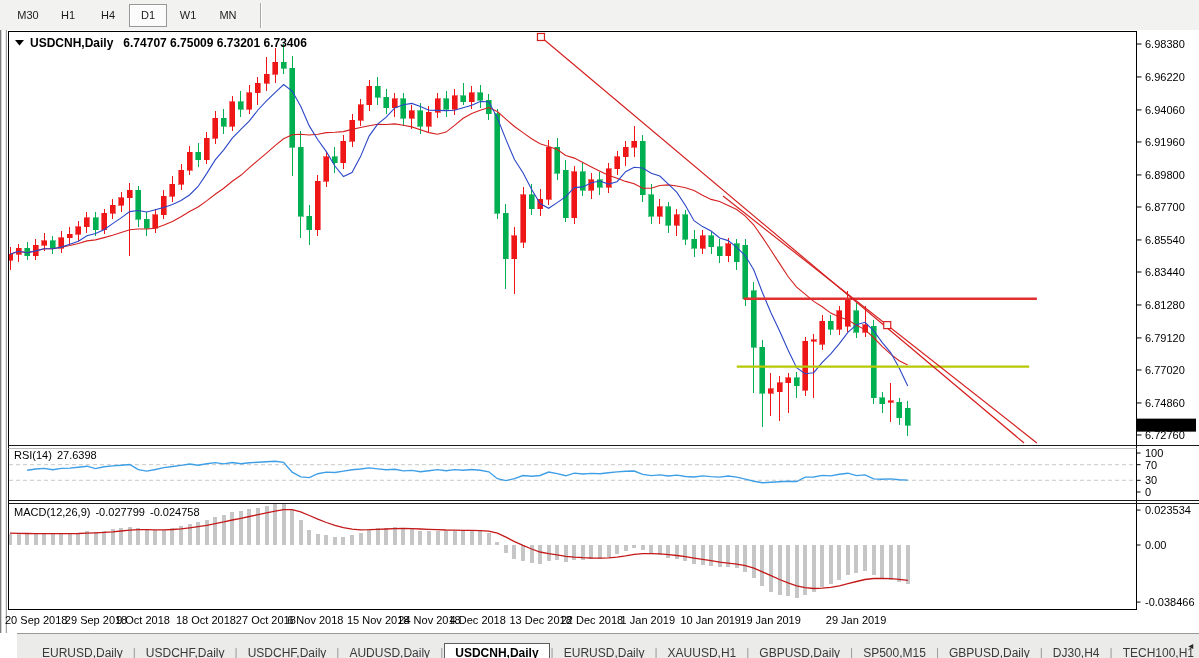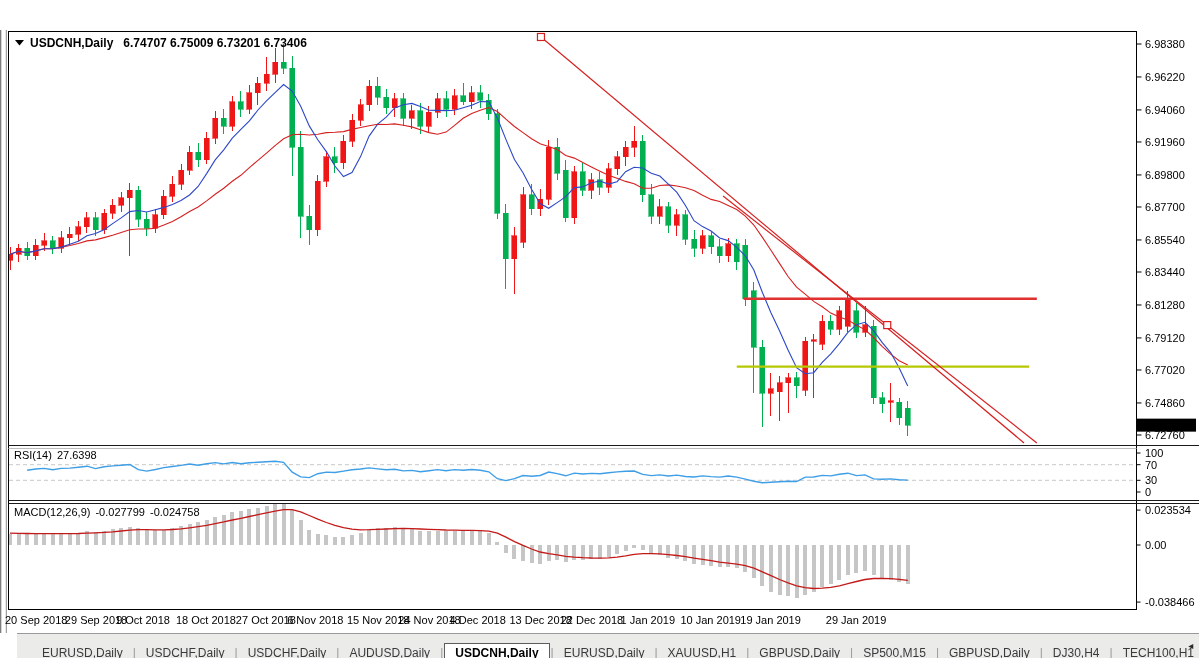--- a/index.html
+++ b/index.html
@@ -26,20 +26,29 @@
               font-weight:bold;color:#000;padding:2px 10px;}
   .tab-div{color:#9a9a9a;padding:0 1px;}
   .tab-arrows{position:absolute;right:5px;top:6px;font-size:10px;color:#2a2a2a;}
   .tab-arrows span{margin-left:10px;cursor:default;}
 </style>
 </head>
 <body>
 
 <div id="app">
 
+  <div class="toolbar">
+      <div class="tf-btn">M30</div>
+      <div class="tf-btn">H1</div>
+      <div class="tf-btn">H4</div>
+      <div class="tf-btn active">D1</div>
+      <div class="tf-btn">W1</div>
+      <div class="tf-btn">MN</div>
+      <div class="tb-sep"></div>
+    </div>
 
   <svg id="chartSvg" width="1199" height="603" viewBox="0 30 1199 603">
     <defs>
       <clipPath id="clipMain">
           <rect x="9" y="32" width="1127" height="412"></rect>
         </clipPath>
       <clipPath id="clipRsi">
           <rect x="9" y="449" width="1127" height="50"></rect>
         </clipPath>
       <clipPath id="clipMacd">

